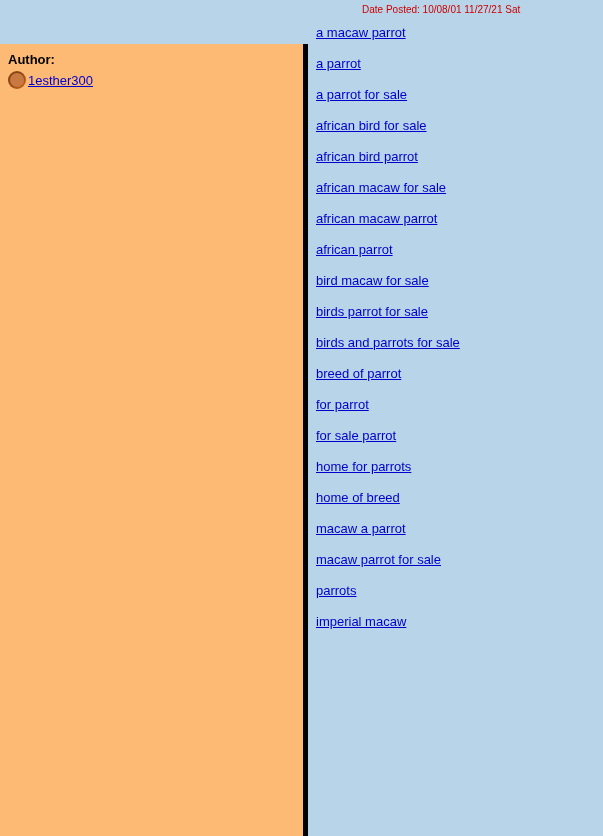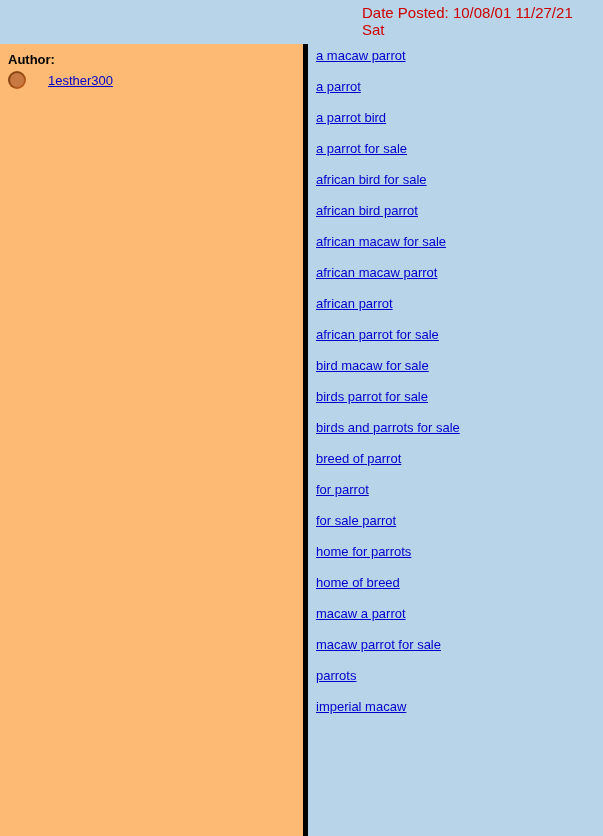--- a/index.html
+++ b/index.html
@@ -29,21 +29,21 @@
     }
     .author-label {
       font-weight: bold;
       font-size: 13px;
       color: #000;
       margin-bottom: 4px;
     }
     .author-row {
       display: flex;
       align-items: center;
-      gap: 22px;
+      gap: 2px;
     }
     .avatar {
       width: 18px;
       height: 18px;
       border-radius: 50%;
       background: linear-gradient(135deg, #8B4513 40%, #D2691E 100%);
       display: flex;
       align-items: center;
       justify-content: center;
       overflow: hidden;
@@ -61,21 +61,21 @@
       cursor: pointer;
     }
     .main-content {
       width: 295px;
       min-height: 836px;
       background-color: #b8d4e8;
       padding: 4px 8px;
     }
     .date-bar {
       color: #cc0000;
-      font-size: 15px;
+      font-size: 10px;
       margin-bottom: 6px;
       font-weight: normal;
       padding-left: 46px;
     }
     .links-list {
       display: flex;
       flex-direction: column;
       gap: 8px;
     }
     .link-item {
@@ -103,28 +103,26 @@
         <a class="author-link">1esther300</a>
       </div>
     </div>
   </div>
 
   <div class="main-content">
     <div class="date-bar">Date Posted: 10/08/01 11/27/21 Sat</div>
     <div class="links-list" id="links-container">
     <div class="link-item"><a href="#">a macaw parrot</a></div>
         <div class="link-item"><a href="#">a parrot</a></div>
-        <div class="link-item"><a href="#">a parrot bird</a></div>
         <div class="link-item"><a href="#">a parrot for sale</a></div>
         <div class="link-item"><a href="#">african bird for sale</a></div>
         <div class="link-item"><a href="#">african bird parrot</a></div>
         <div class="link-item"><a href="#">african macaw for sale</a></div>
         <div class="link-item"><a href="#">african macaw parrot</a></div>
         <div class="link-item"><a href="#">african parrot</a></div>
-        <div class="link-item"><a href="#">african parrot for sale</a></div>
         <div class="link-item"><a href="#">bird macaw for sale</a></div>
         <div class="link-item"><a href="#">birds parrot for sale</a></div>
         <div class="link-item"><a href="#">birds and parrots for sale</a></div>
         <div class="link-item"><a href="#">breed of parrot</a></div>
         <div class="link-item"><a href="#">for parrot</a></div>
         <div class="link-item"><a href="#">for sale parrot</a></div>
         <div class="link-item"><a href="#">home for parrots</a></div>
         <div class="link-item"><a href="#">home of breed</a></div>
         <div class="link-item"><a href="#">macaw a parrot</a></div>
         <div class="link-item"><a href="#">macaw parrot for sale</a></div>

